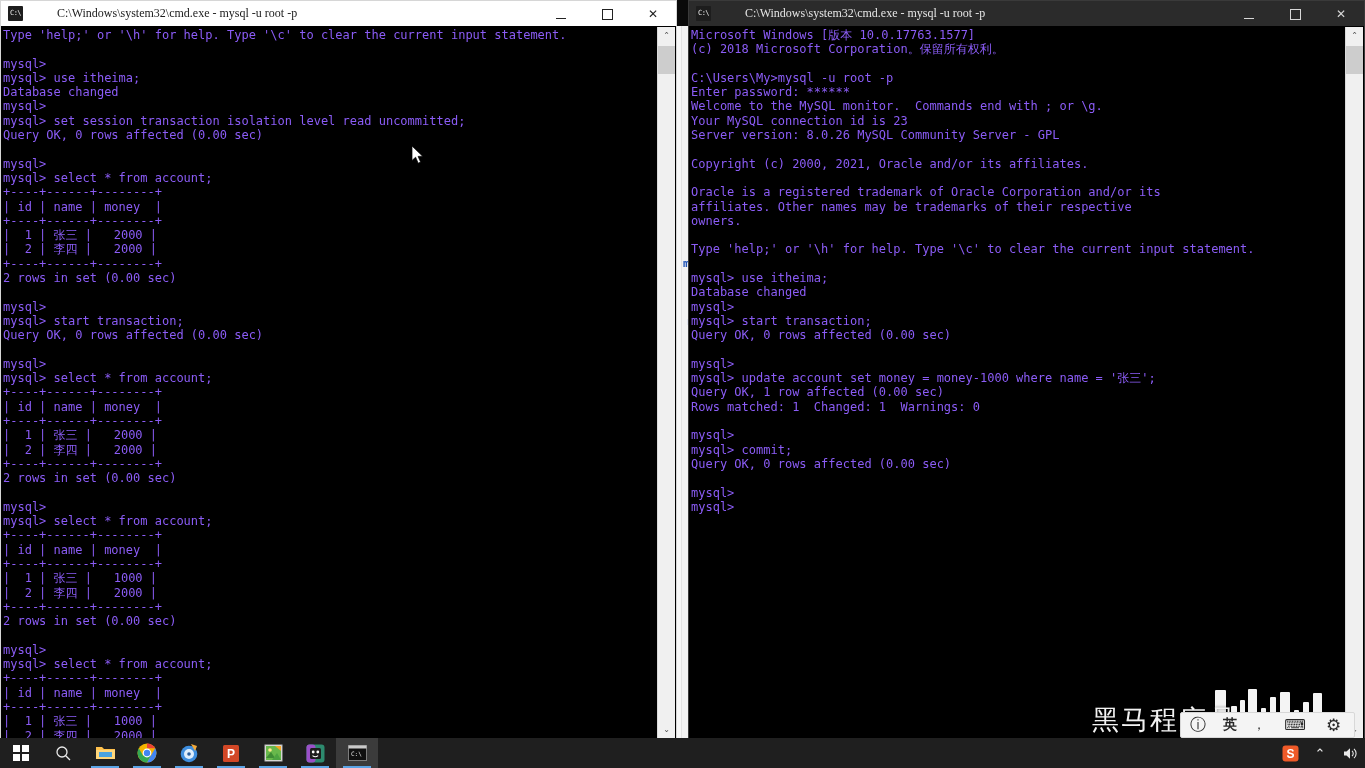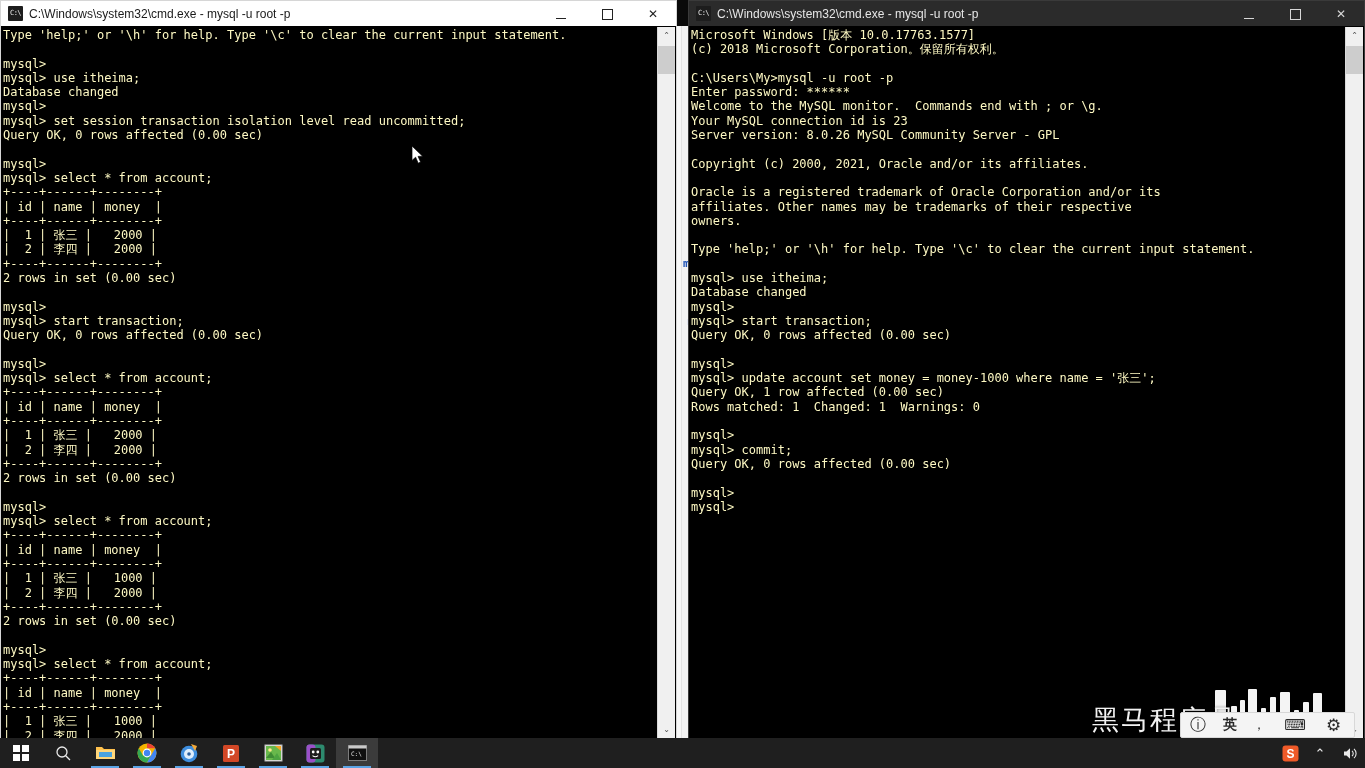--- a/index.html
+++ b/index.html
@@ -41,21 +41,22 @@
   .titlebar.light{background:#ffffff;border:1px solid #d6d6d6;border-bottom:none;}
   .titlebar.dark{background:#2b2b2b;border:1px solid #3a3a3a;border-bottom:none;}
   .tb-icon{
     width:15px;height:15px;flex:0 0 15px;margin-right:6px;border-radius:1px;
     background:#1d1d1d;position:relative;overflow:hidden;
     display:flex;align-items:center;justify-content:center;
   }
   .tb-icon .glyph{color:#e8e8e8;font-size:7px;line-height:7px;font-family:"DejaVu Sans Mono", monospace;letter-spacing:-0.5px;}
   .tb-title{
     font-size:12px;white-space:nowrap;overflow:hidden;
-    font-family:Liberation Sans, sans-serif;
+    font-family:Liberation Serif, serif;
+    margin-left:28px;
   }
   .titlebar.light .tb-title{color:#1a1a1a;}
   .titlebar.dark .tb-title{color:#e6e6e6;}
   .tb-buttons{position:absolute;right:0;top:0;height:26px;display:flex;}
   .tb-btn{
     width:46px;height:26px;display:flex;align-items:center;justify-content:center;
     font-size:12px;font-family:"DejaVu Sans", sans-serif;
   }
   .titlebar.light .tb-btn{color:#222;}
   .titlebar.dark .tb-btn{color:#d8d8d8;}
@@ -64,21 +65,21 @@
 
   .console{
     position:relative;background:#000000;overflow:hidden;box-sizing:border-box;
   }
   .console.lightframe{border:1px solid #d6d6d6;border-top:none;}
   .console.darkframe{border:1px solid #3a3a3a;border-top:none;}
   .term{
     position:absolute;left:2px;top:2px;right:18px;bottom:0;
     font-family:"DejaVu Sans Mono", monospace;
     font-size:12px;line-height:14.3px;
-    color:#fef9c3;white-space:pre;
+    color:#8b5cf6;white-space:pre;
     letter-spacing:0px;
   }
   .term .line{height:14.3px;}
 
   
   .vscroll{
     position:absolute;right:1px;top:1px;bottom:1px;width:17px;
     background:#f0f0f0;border-left:1px solid #dadada;
   }
   .vscroll .arrow{

